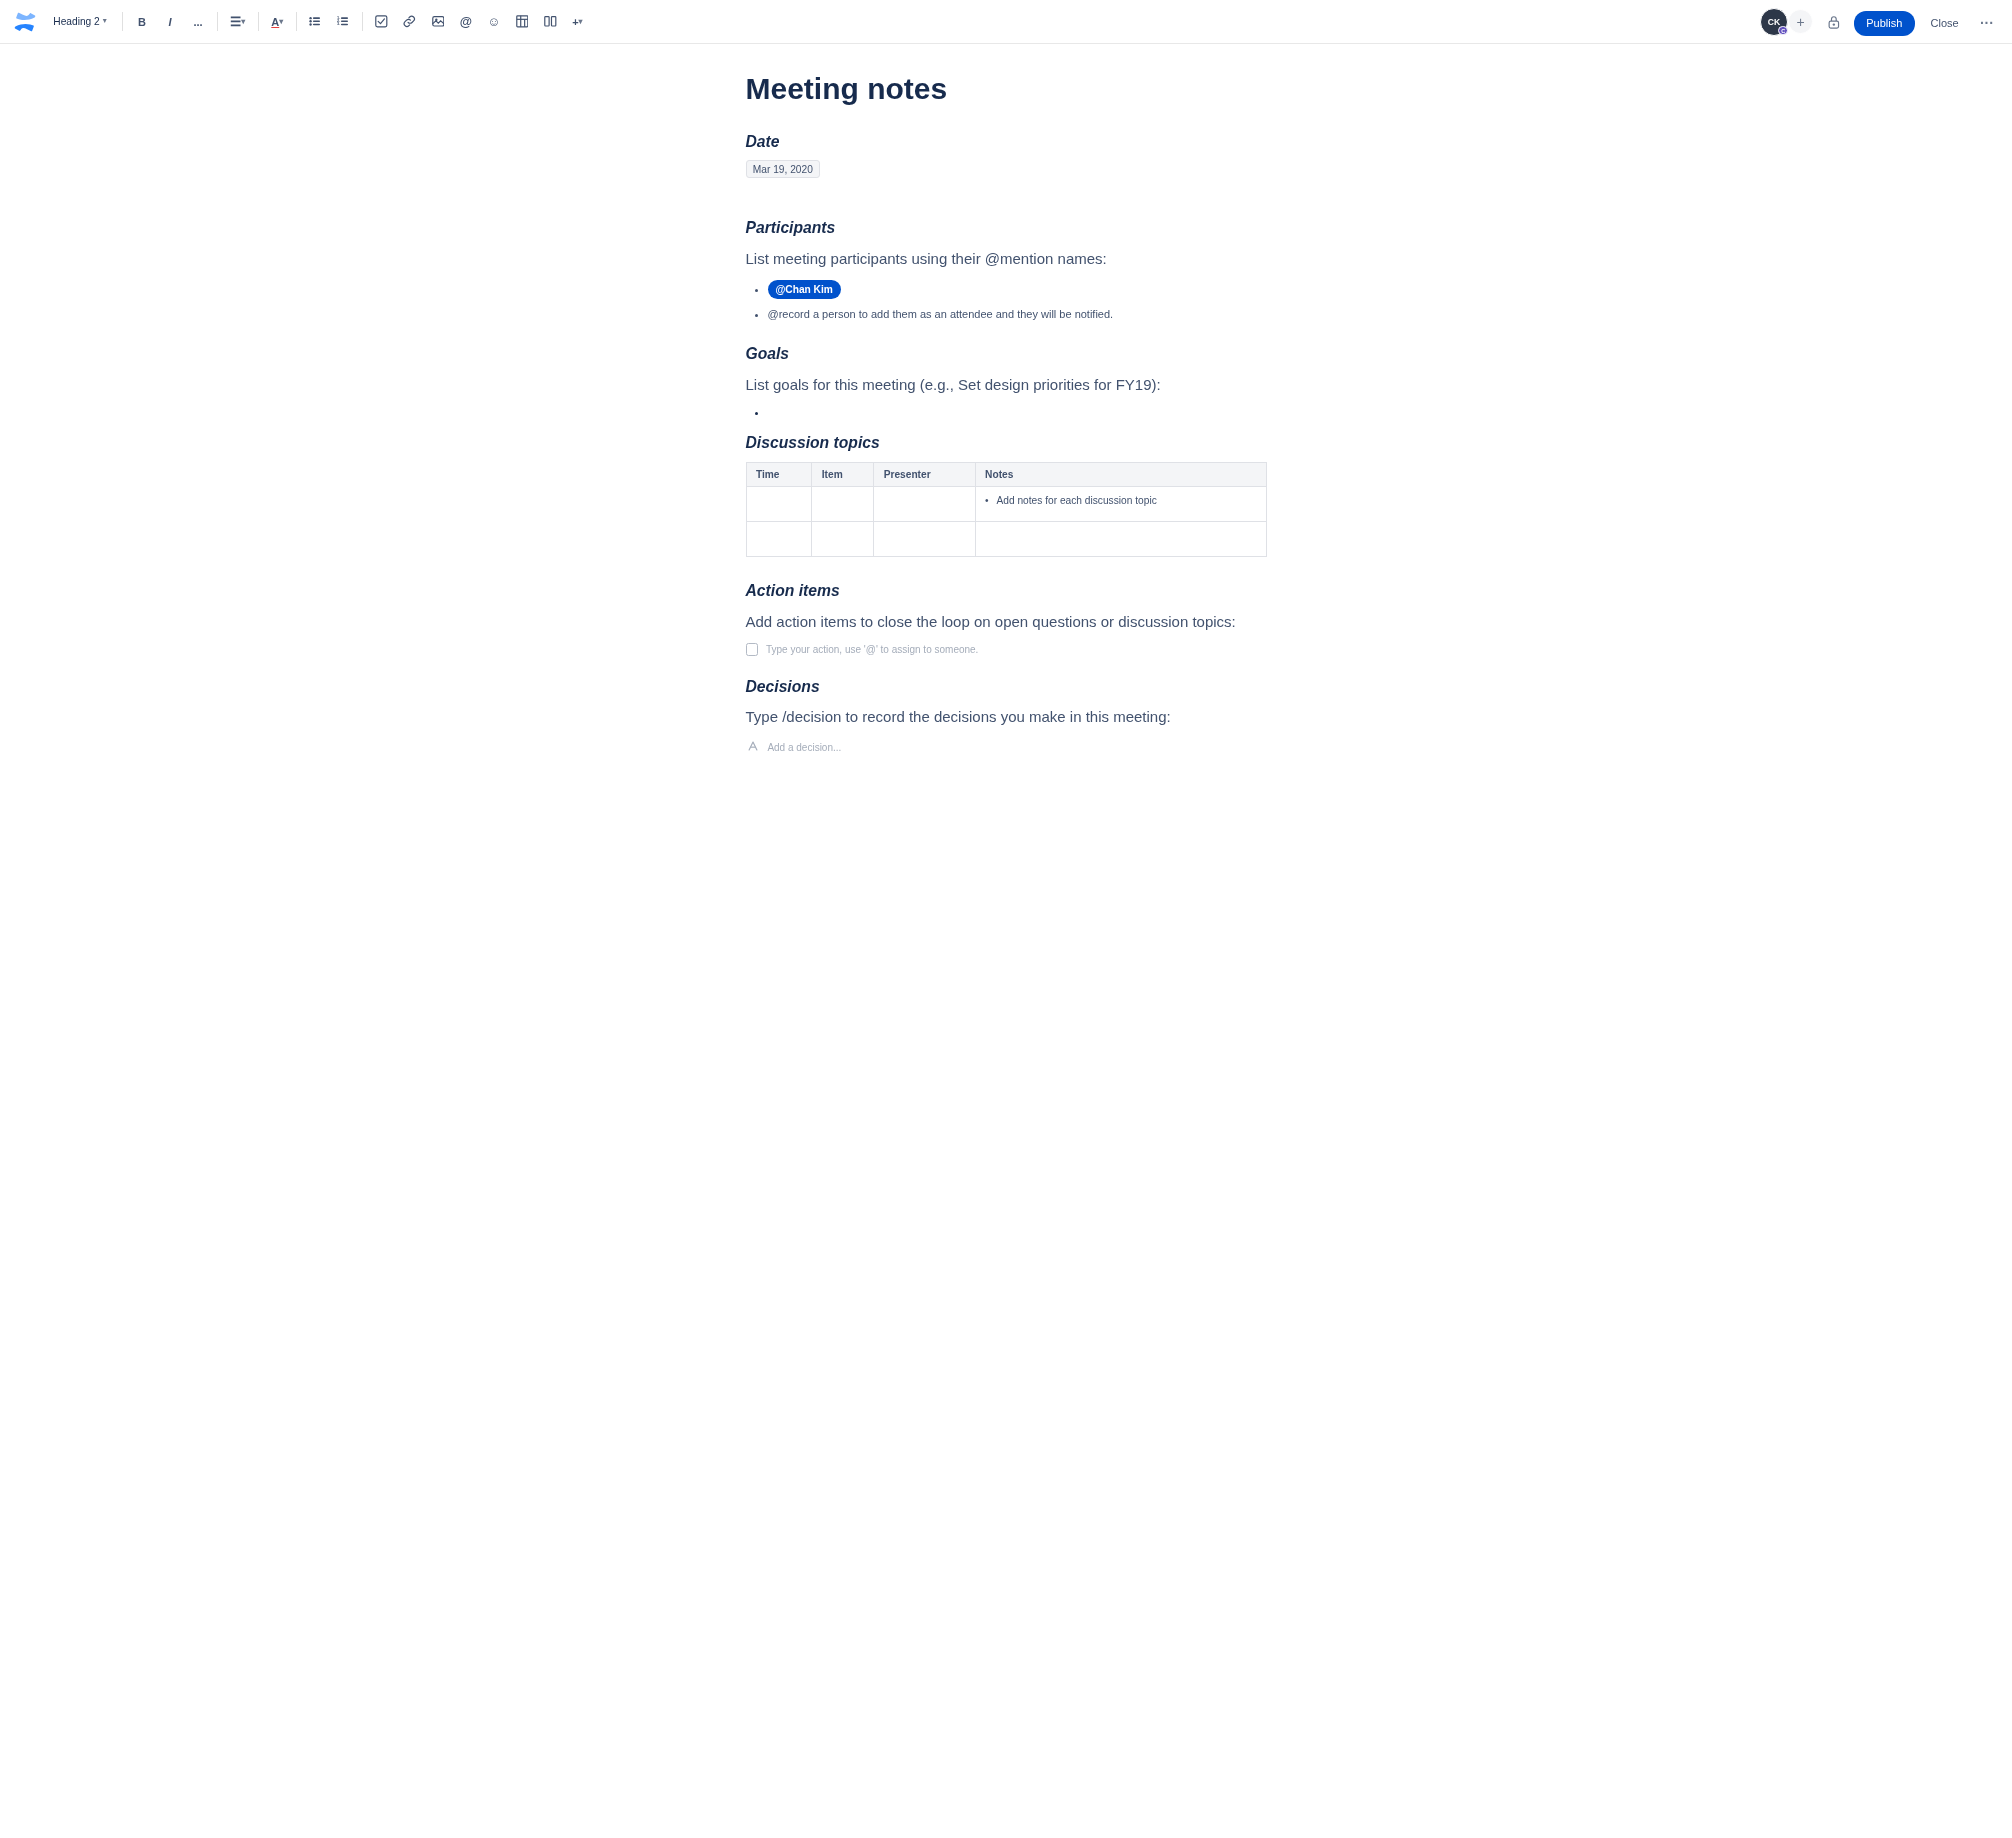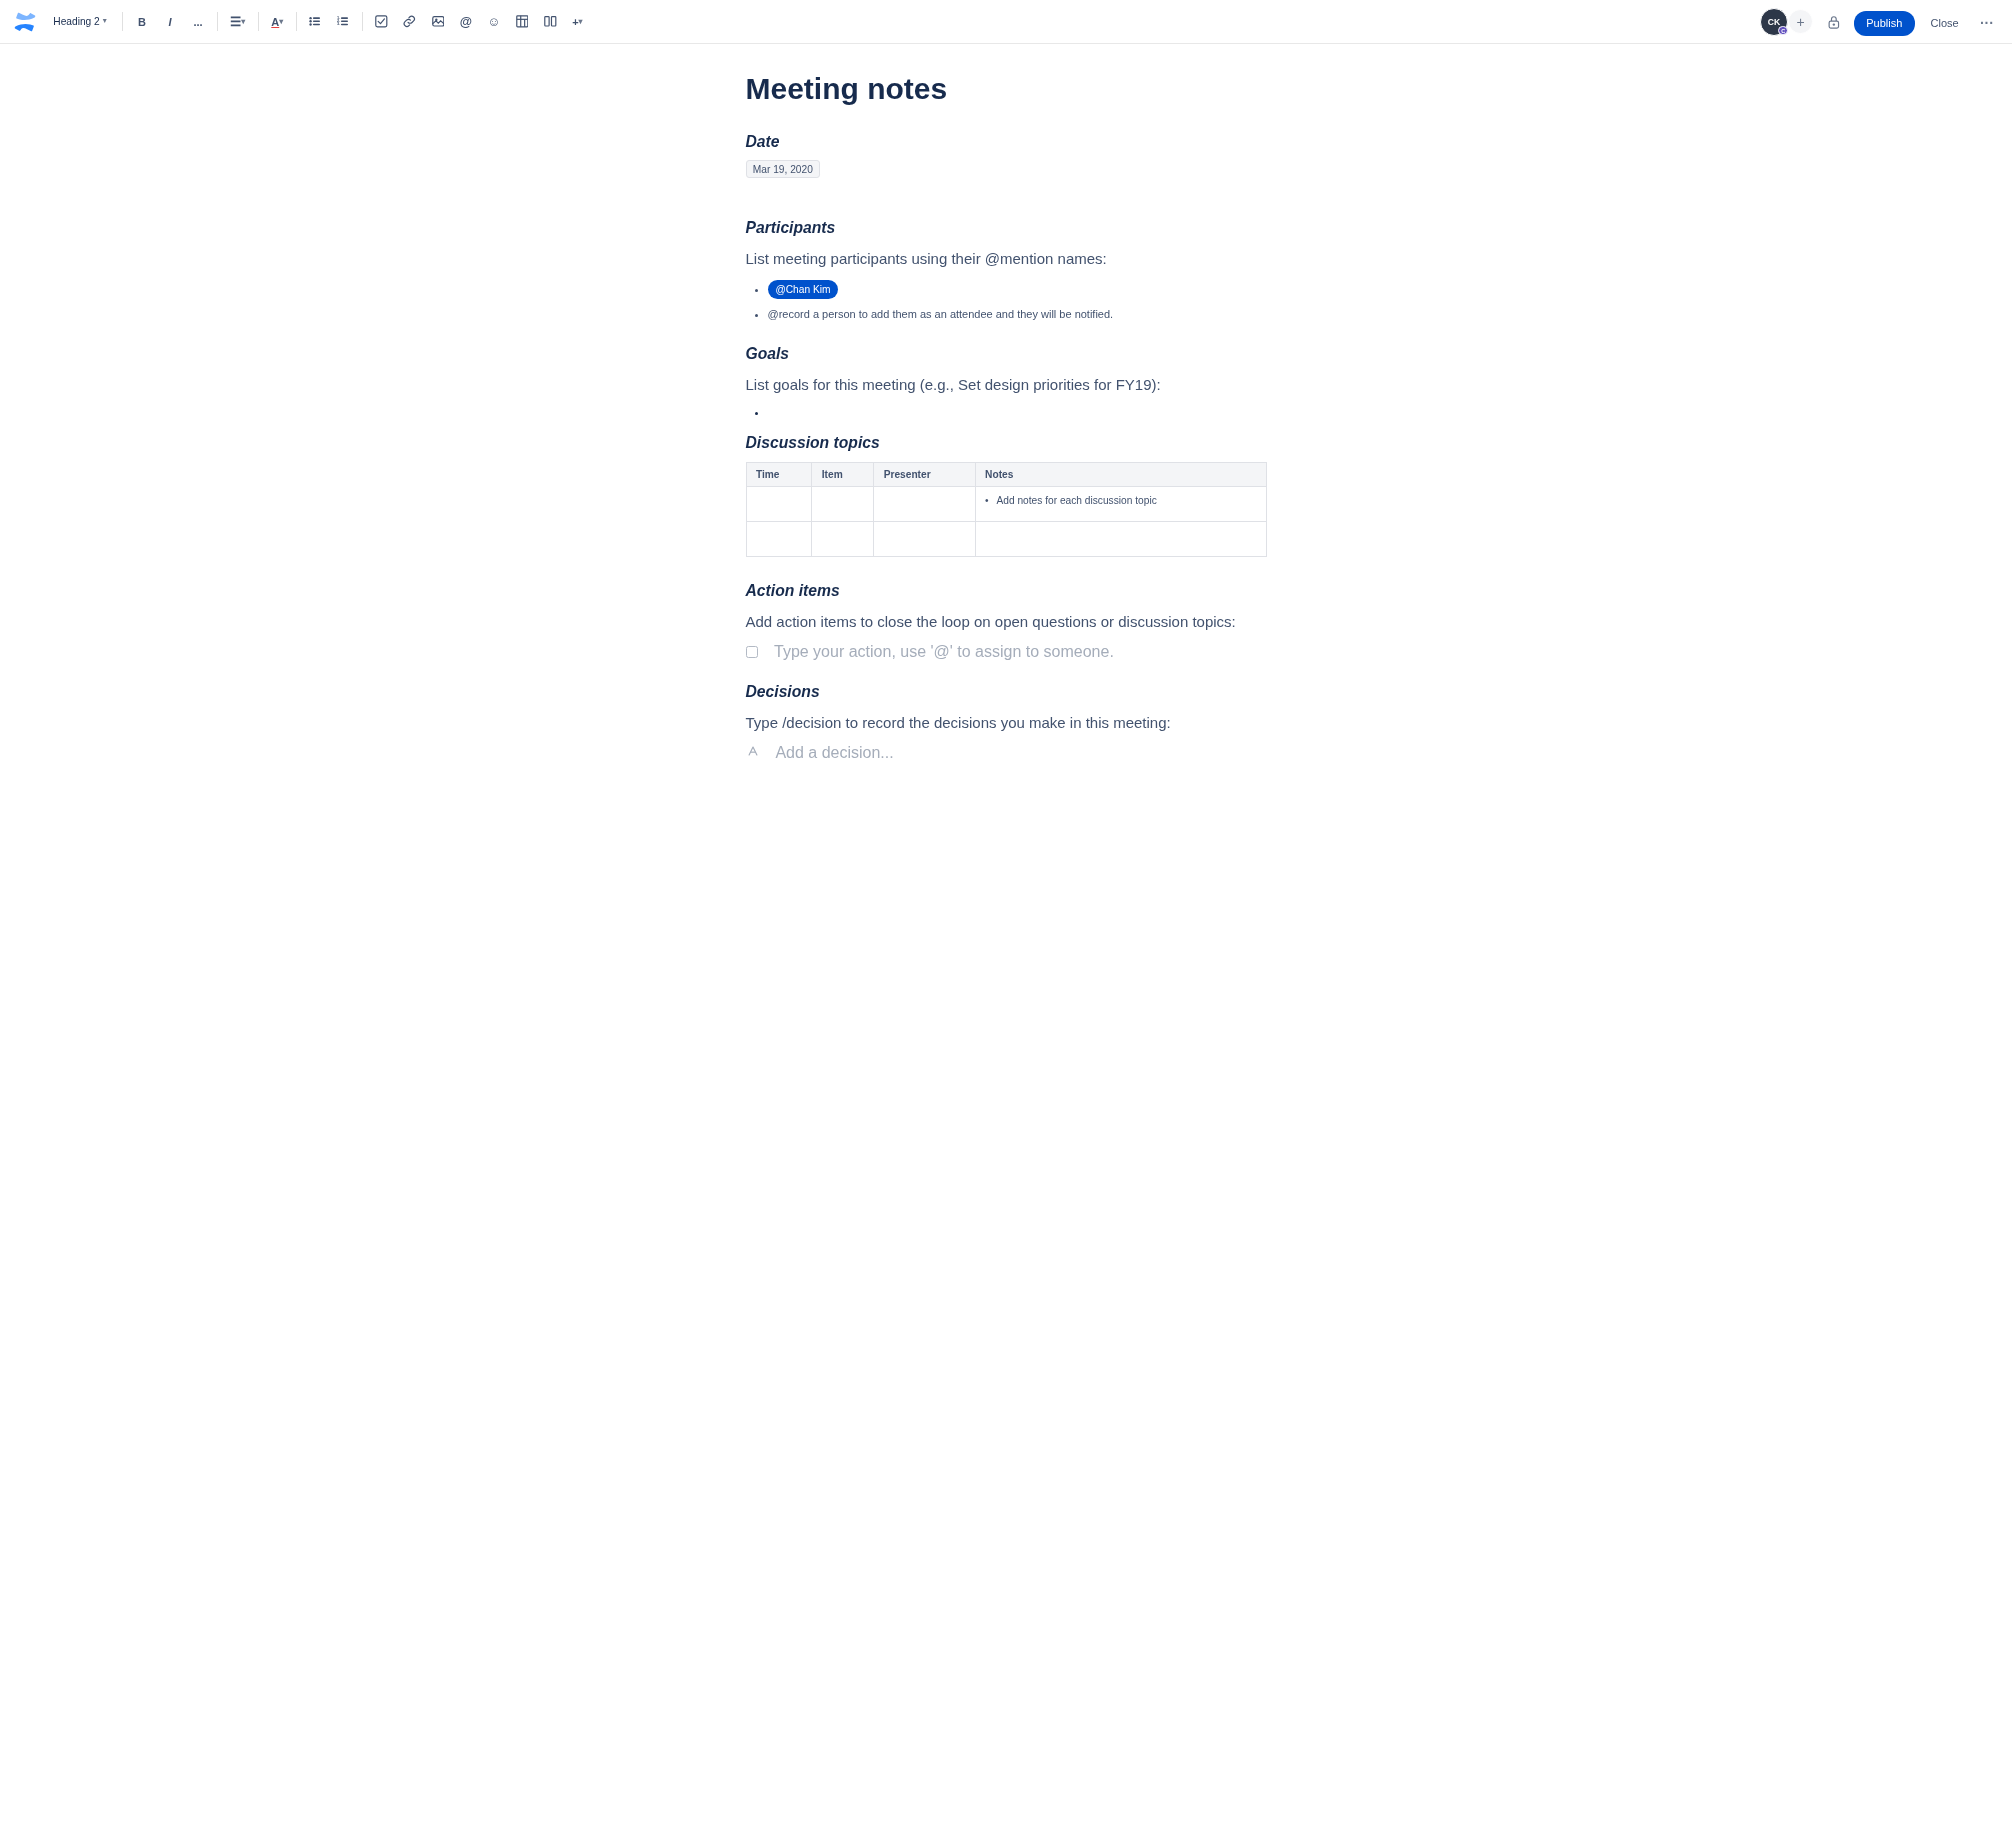--- a/index.html
+++ b/index.html
@@ -217,21 +217,21 @@
       line-height: 1.6;
     }
 
     .mention-tag {
       display: inline-block;
       background: #0052cc;
       color: #fff;
       border-radius: 15.7px;
       padding: 1.6px 7.9px;
       font-size: 10.2px;
-      font-weight: 400;
+      font-weight: 700;
       cursor: pointer;
     }
 
     
     .discussion-table {
       width: 100%;
       border-collapse: collapse;
       margin-bottom: 25px;
       border: 0.8px solid #dfe1e6;
     }
@@ -273,22 +273,21 @@
       width: 12.6px;
       height: 12.6px;
       border: 1.2px solid #b3bac5;
       border-radius: 2.4px;
       flex-shrink: 0;
       background: #fff;
       cursor: pointer;
     }
     .action-placeholder {
       color: #a5adba;
-      font-size: 16px;
-      margin-left: 8px;
+      font-size: 10px;
     }
 
     
     .decision-row {
       display: flex;
       align-items: center;
       gap: 7.9px;
       color: #a5adba;
       font-size: 11px;
     }

